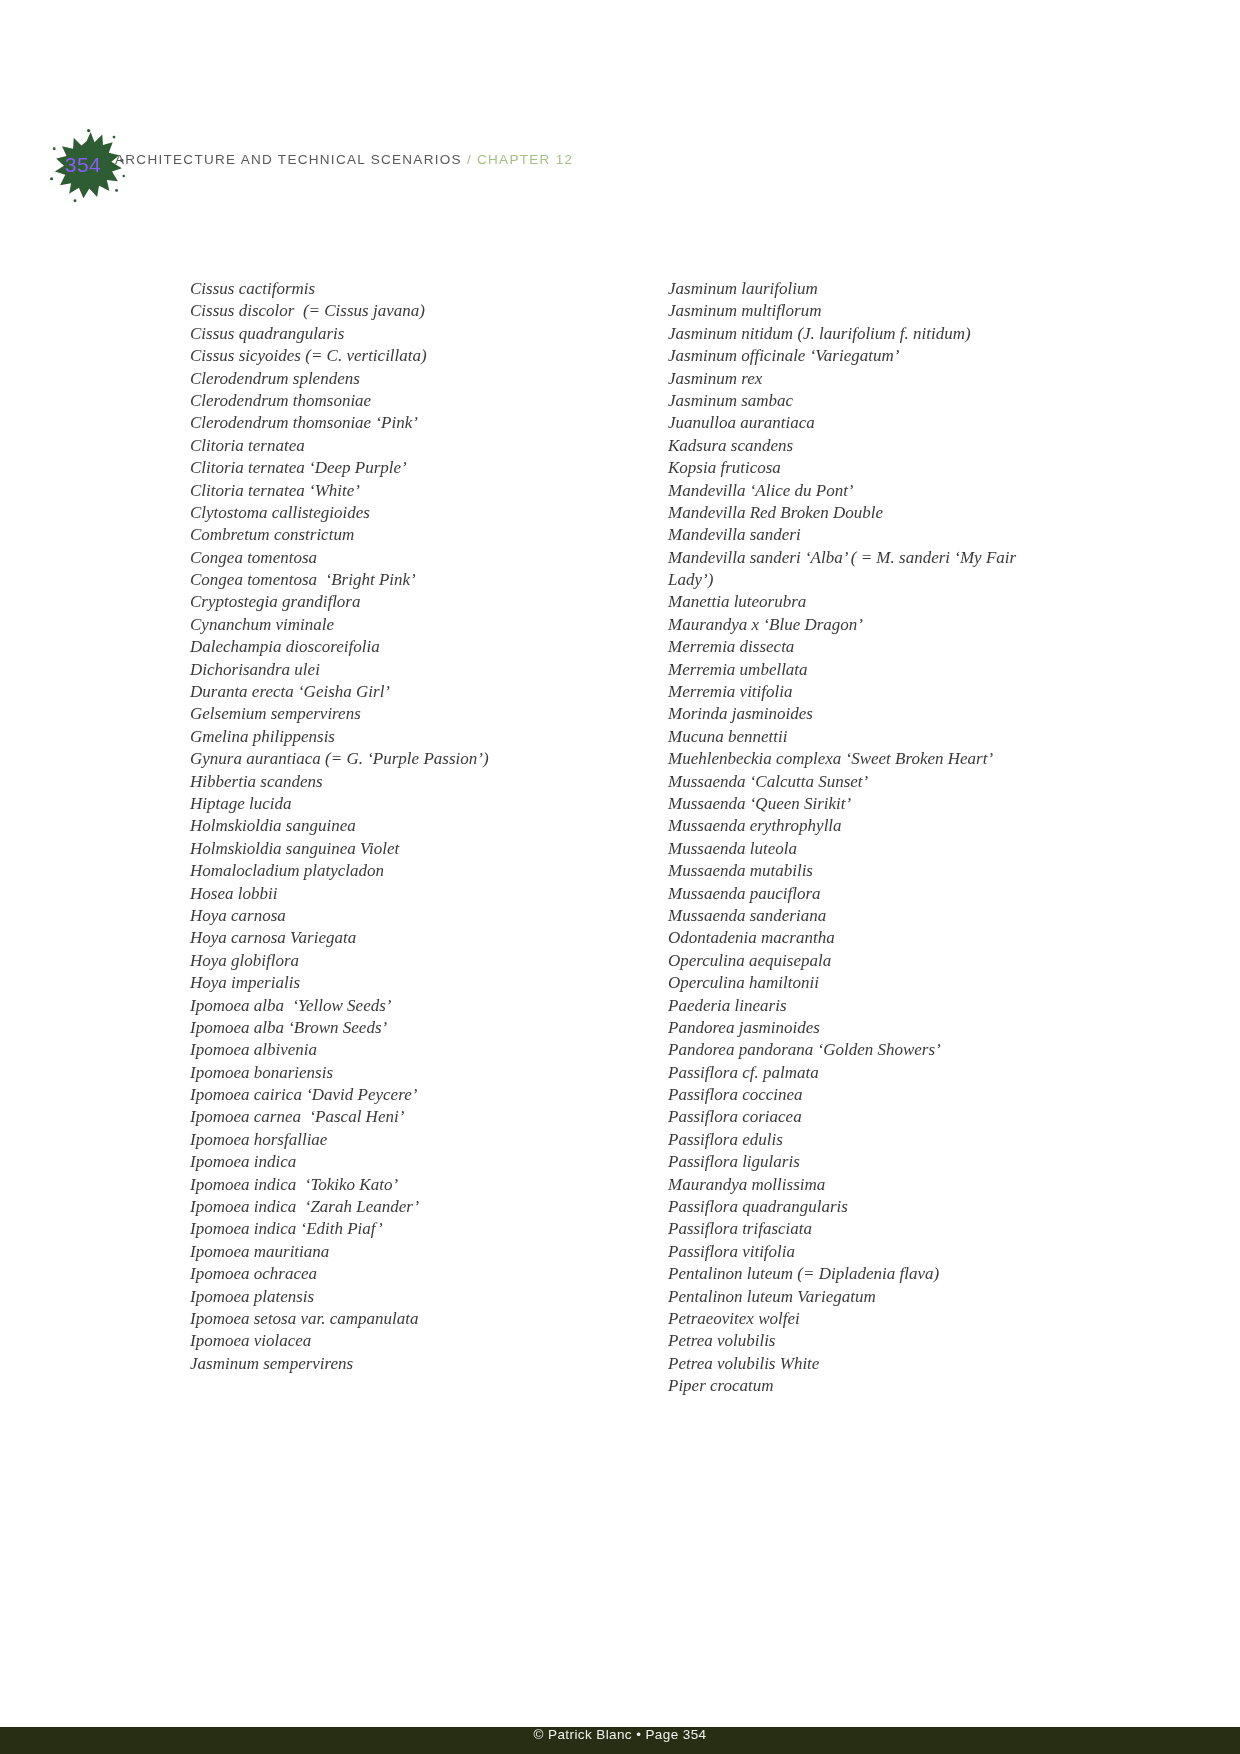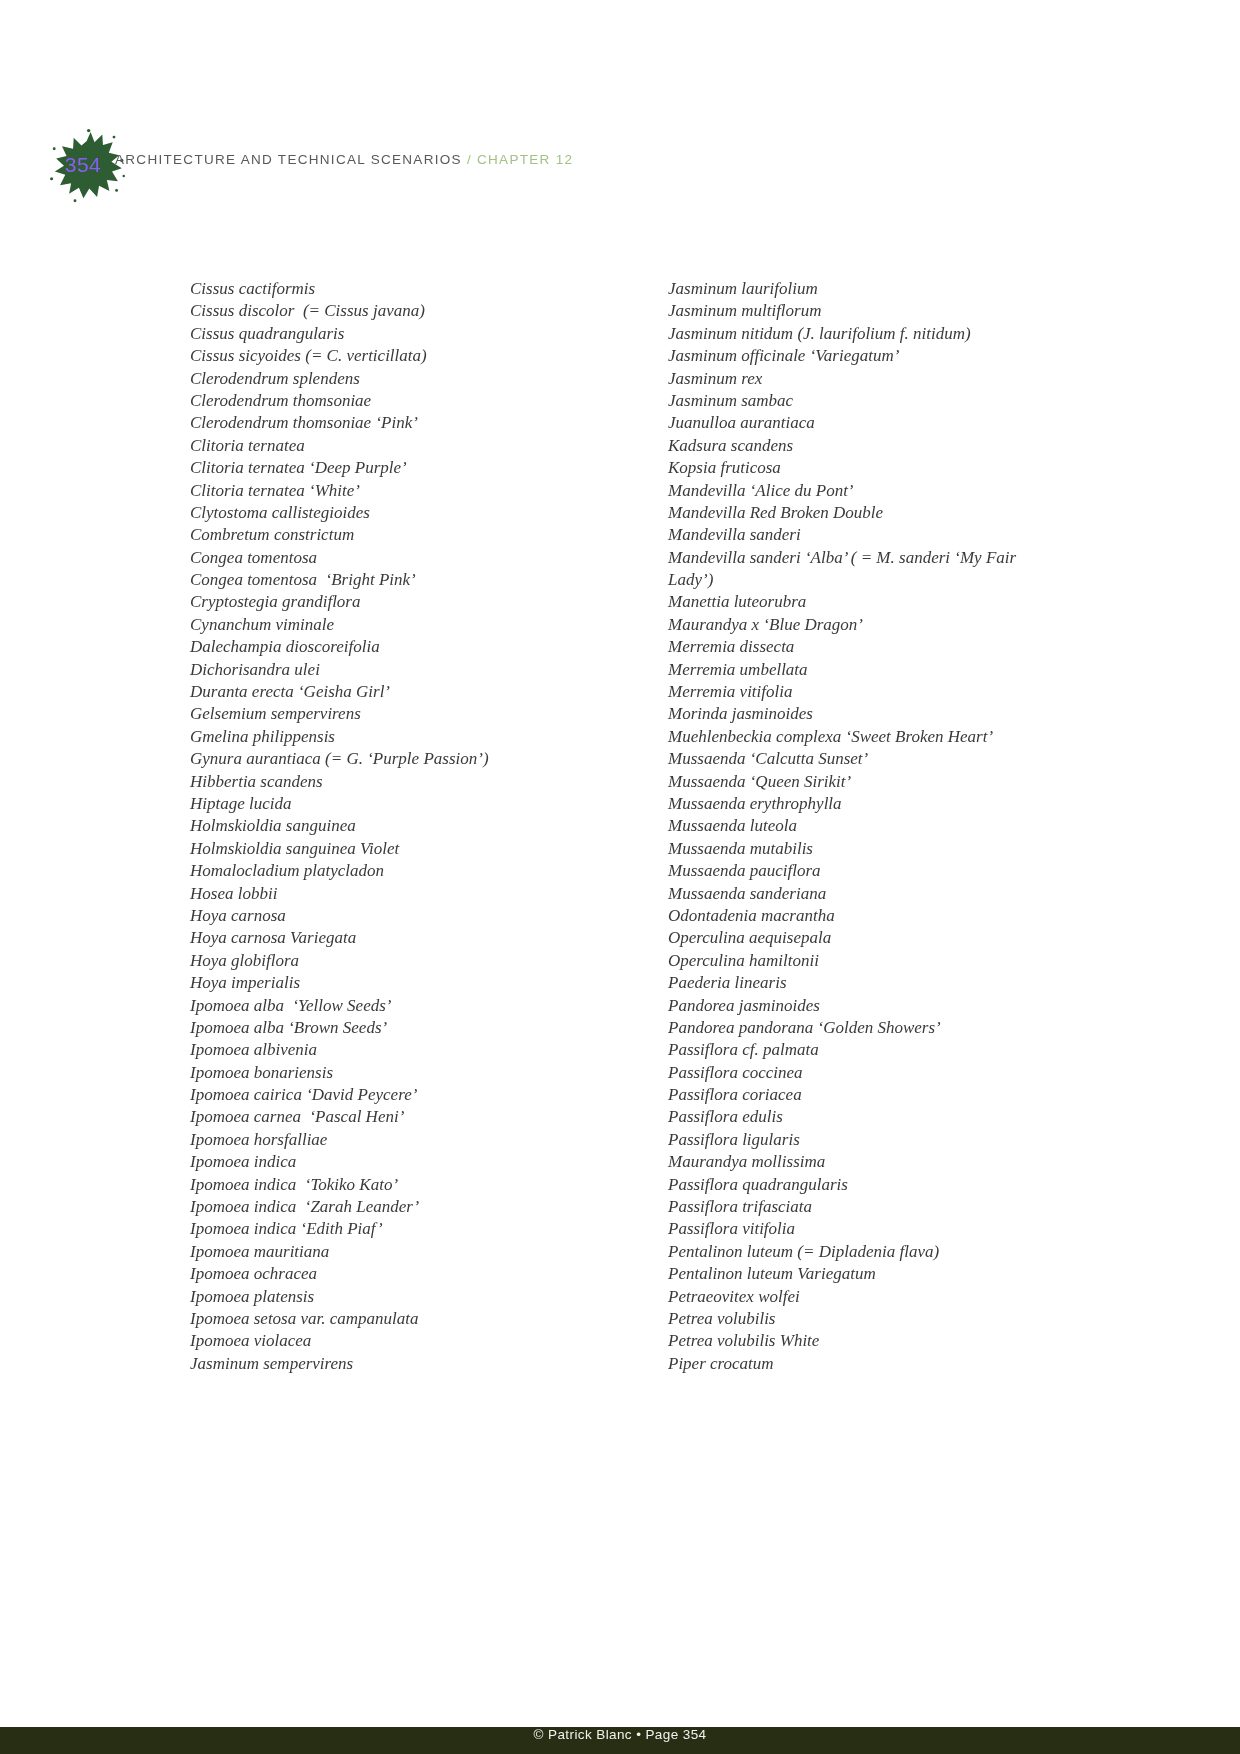--- a/index.html
+++ b/index.html
@@ -140,20 +140,21 @@
       <div class="plant-line">Mandevilla Red Broken Double</div>
       <div class="plant-line">Mandevilla sanderi</div>
       <div class="plant-line">Mandevilla sanderi ‘Alba’ ( = M. sanderi ‘My Fair</div>
       <div class="plant-line">Lady’)</div>
       <div class="plant-line">Manettia luteorubra</div>
       <div class="plant-line">Maurandya x ‘Blue Dragon’</div>
       <div class="plant-line">Merremia dissecta</div>
       <div class="plant-line">Merremia umbellata</div>
       <div class="plant-line">Merremia vitifolia</div>
       <div class="plant-line">Morinda jasminoides</div>
+      <div class="plant-line">Mucuna bennettii</div>
       <div class="plant-line">Muehlenbeckia complexa ‘Sweet Broken Heart’</div>
       <div class="plant-line">Mussaenda ‘Calcutta Sunset’</div>
       <div class="plant-line">Mussaenda ‘Queen Sirikit’</div>
       <div class="plant-line">Mussaenda erythrophylla</div>
       <div class="plant-line">Mussaenda luteola</div>
       <div class="plant-line">Mussaenda mutabilis</div>
       <div class="plant-line">Mussaenda pauciflora</div>
       <div class="plant-line">Mussaenda sanderiana</div>
       <div class="plant-line">Odontadenia macrantha</div>
       <div class="plant-line">Operculina aequisepala</div>

